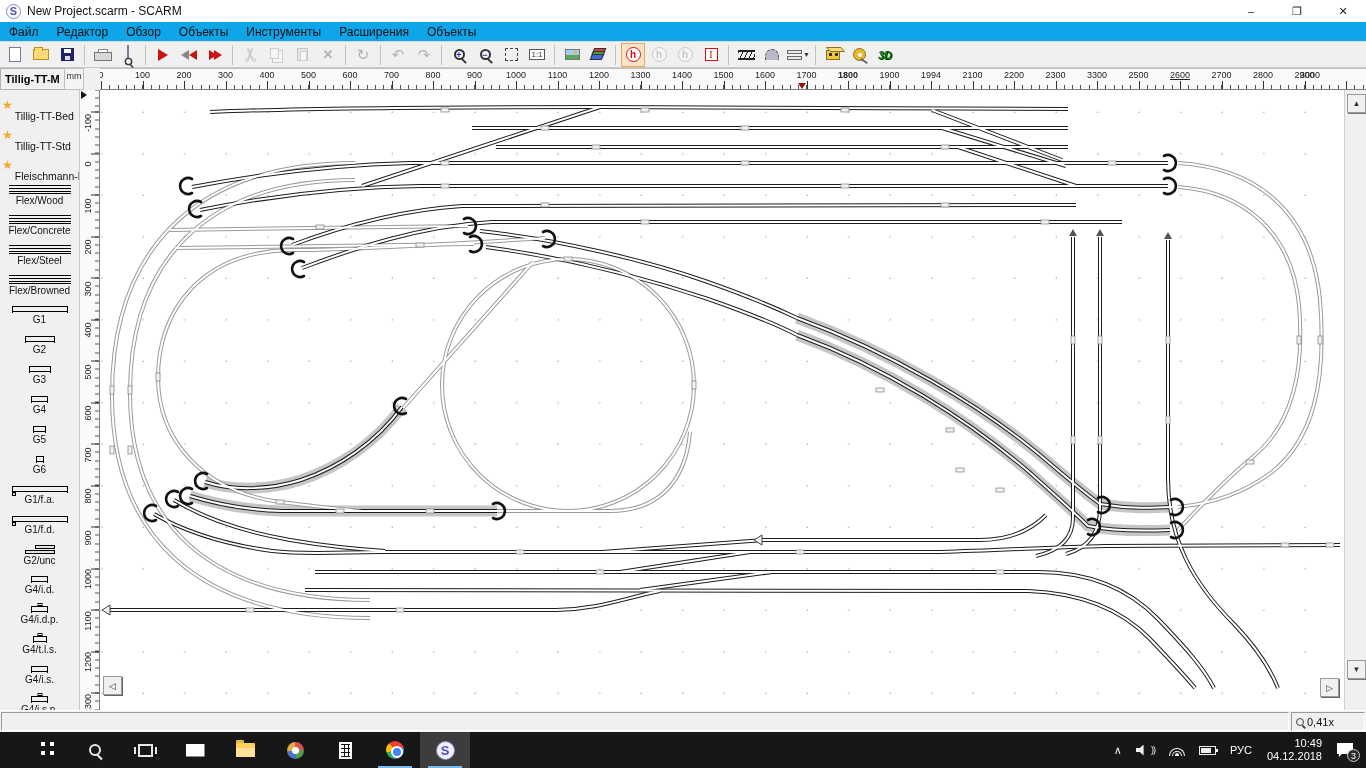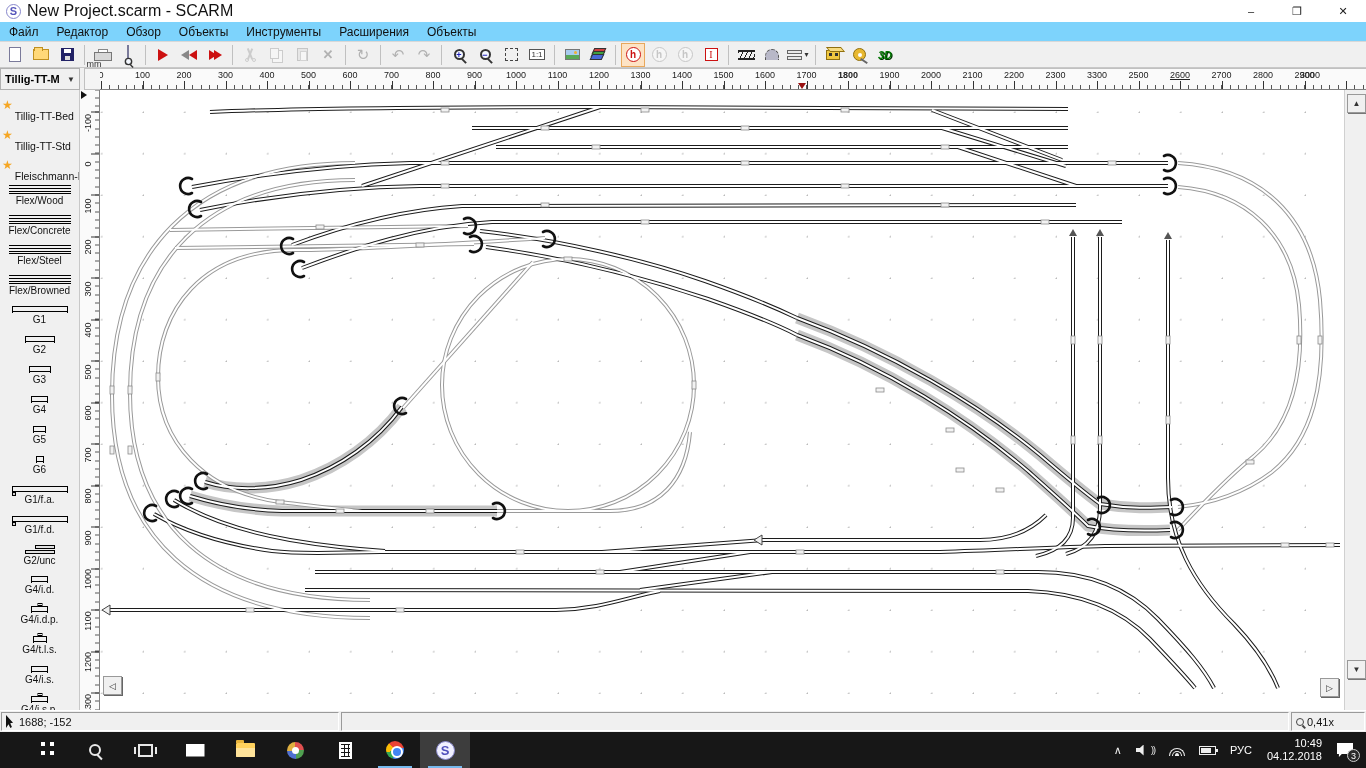--- a/index.html
+++ b/index.html
@@ -6,27 +6,27 @@
   html,body { width:1366px; height:768px; overflow:hidden; background:#f0f0f0;
               font-family:"Liberation Sans", sans-serif; }
   #app { position:relative; width:1366px; height:768px; }
 
   
   .titlebar { position:absolute; top:0; left:0; right:0; height:22px; background:#ffffff;
               display:flex; align-items:center; padding-left:6px; }
   .app-logo { width:15px; height:15px; border:1px solid #8888cc; border-radius:50%;
               color:#5555bb; font-weight:bold; font-size:11px; line-height:13px;
               text-align:center; margin-right:6px; }
-  .title-text { font-size:16px; color:#111; }
+  .title-text { font-size:12px; color:#111; }
   .win-btns { margin-left:auto; display:flex; height:22px; }
   .win-btn { width:46px; height:22px; display:flex; align-items:center; justify-content:center;
              font-size:11px; color:#222; cursor:default; }
 
   
-  .menubar { position:absolute; top:22px; left:0; right:0; height:20px; background:#7dd3fc;
+  .menubar { position:absolute; top:22px; left:0; right:0; height:20px; background:#0ea5e9;
              display:flex; align-items:center; border-bottom:1px solid #d8d8d8; }
   .menu-item { font-size:12px; color:#111; padding:2px 9px; }
 
   
   .toolbar { position:absolute; top:42px; left:0; right:0; height:26px; background:#f0f0f0;
              display:flex; align-items:center; padding-left:2px; border-bottom:1px solid #c8c8c8; }
   .tb { width:24px; height:24px; display:inline-flex; align-items:center; justify-content:center;
         position:relative; margin:0 1px; border:1px solid transparent; }
   .tb.disabled { opacity:.4; filter:grayscale(1); }
   .tb.active { background:#fde3c5; border:1px solid #e8a85c; }
@@ -81,22 +81,22 @@
   .i-tape:after { content:""; position:absolute; bottom:-2px; right:-3px; width:8px; height:2px; background:#666; transform:rotate(35deg); }
   .i-3d { font-size:11px; font-weight:bold; font-style:italic; color:#007700; text-shadow:1px 1px 0 #003300; }
   .dd-arrow { font-size:8px; color:#333; margin-left:2px; }
 
   
   .hdr-row { position:absolute; top:68px; left:0; height:22px; right:0; }
   .side-selector { position:absolute; left:0; top:0; width:80px; height:22px; background:#f0f0f0;
                    border:1px solid #b0b0b0; display:flex; align-items:center; padding:0 4px; }
   .side-selector .val { font-size:11px; font-weight:bold; flex:1; }
   .side-selector .dd { font-size:8px; color:#333; }
-  .mm-box { position:absolute; left:84px; top:0; width:20px; height:22px; border:1px solid #c0c0c0;
-            background:#f4f4f4; font-size:9px; color:#333; display:flex; align-items:flex-end; justify-content:center; padding-bottom:20px; }
+  .mm-box { position:absolute; left:64px; top:0; width:20px; height:22px; border:1px solid #c0c0c0;
+            background:#f4f4f4; font-size:9px; color:#333; display:flex; align-items:flex-end; justify-content:center; padding-bottom:8px; }
   .hruler { position:absolute; left:100px; right:0; top:0; height:22px; background:#fafafa;
             border-top:1px solid #c0c0c0; border-bottom:1px solid #808080; overflow:hidden; }
   .hruler .lbl { position:absolute; top:1px; font-size:9px; color:#222; transform:translateX(-50%); }
   .hticks-minor { position:absolute; bottom:0; left:0; right:0; height:4px;
        background:repeating-linear-gradient(90deg,#555 0 1px,transparent 1px 8.3px); background-position:1px 0; }
   .hticks-major { position:absolute; bottom:0; left:0; right:0; height:8px;
        background:repeating-linear-gradient(90deg,#333 0 1px,transparent 1px 41.5px); background-position:1px 0; }
   .h-marker { position:absolute; bottom:0; width:0; height:0; border-left:4px solid transparent;
               border-right:4px solid transparent; border-top:6px solid #991111; transform:translateX(-50%); }
 
@@ -382,21 +382,21 @@
         <span class="lbl" style="left: 416px;">1000</span>
         <span class="lbl" style="left: 457.5px;">1100</span>
         <span class="lbl" style="left: 499px;">1200</span>
         <span class="lbl" style="left: 540.5px;">1300</span>
         <span class="lbl" style="left: 582px;">1400</span>
         <span class="lbl" style="left: 623.5px;">1500</span>
         <span class="lbl" style="left: 665px;">1600</span>
         <span class="lbl" style="left: 706.5px;">1700</span>
         <span class="lbl" style="left: 748px; font-weight: bold;">1800</span>
         <span class="lbl" style="left: 789.5px;">1900</span>
-        <span class="lbl" style="left: 831px;">2000</span>
+        <span class="lbl" style="left: 831px;">1994</span>
         <span class="lbl" style="left: 872.5px;">2100</span>
         <span class="lbl" style="left: 914px;">2200</span>
         <span class="lbl" style="left: 955.5px;">2300</span>
         <span class="lbl" style="left: 997px;">3300</span>
         <span class="lbl" style="left: 1038.5px;">2500</span>
         <span class="lbl" style="left: 1080px; text-decoration: underline;">2600</span>
         <span class="lbl" style="left: 1121.5px;">2700</span>
         <span class="lbl" style="left: 1163px;">2800</span>
         <span class="lbl" style="left: 1204.5px;">2900</span>
         <span class="lbl" style="left: 1210px;">3000</span>
@@ -689,24 +689,20 @@
       <div class="cv-btn" style="left:1220px; top:588px;">▷</div>
     </div>
 
     <div class="vscroll">
       <div class="vs-btn" style="top:4px;">▲</div>
       <div class="vs-btn" style="top:570px;">▼</div>
     </div>
   </div>
 
   <div class="statusbar">
-    <div class="sb-cell sb-coords">
-      <span class="cursor-glyph"></span>
-      <span>1688; -152</span>
-    </div>
     <div class="sb-cell sb-mid"></div>
     <div class="sb-cell sb-zoom">
       <span class="mini-lens"></span>
       <span>0,41x</span>
     </div>
   </div>
 
   <div class="taskbar">
     <div class="tk-left" id="tkleft">
         <div class="tk-btn">

